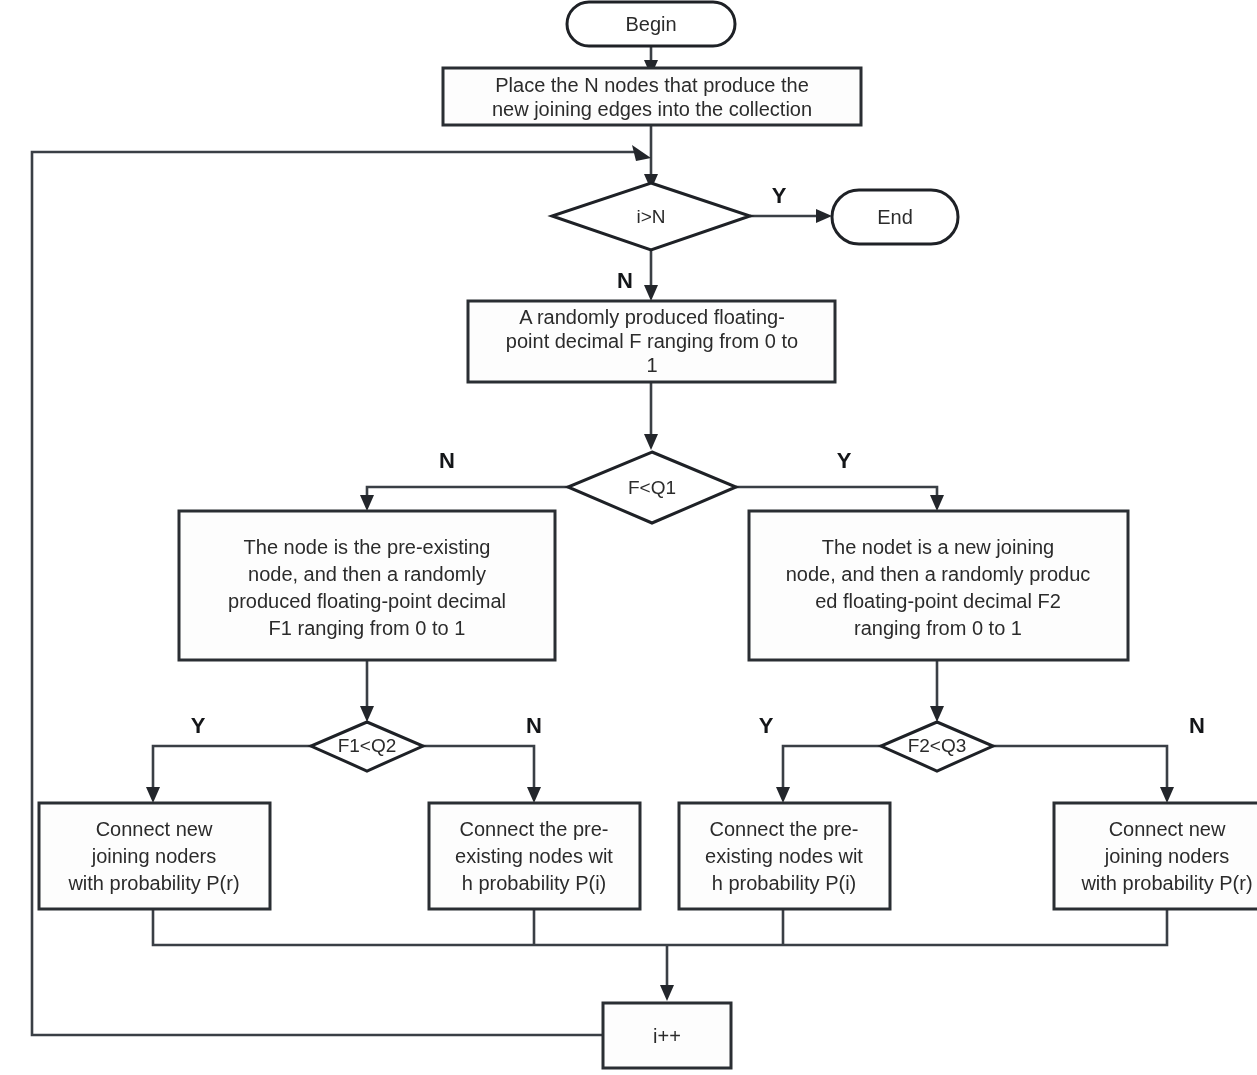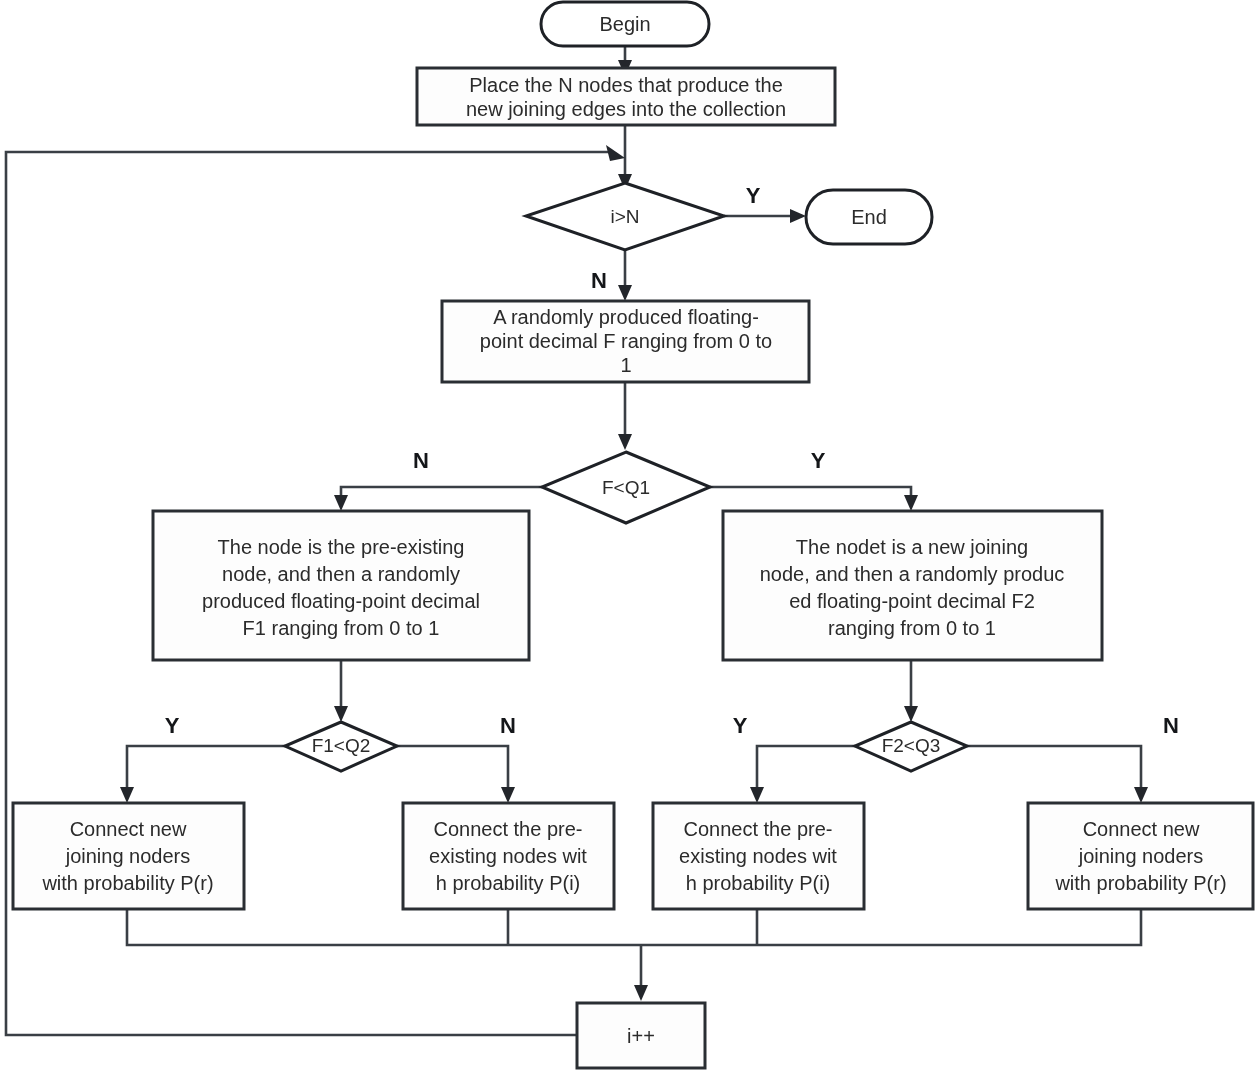--- a/index.html
+++ b/index.html
@@ -11,20 +11,21 @@
   body {
     width: 1257px;
     height: 1075px;
     font-family: "Liberation Sans", sans-serif;
     overflow: hidden;
   }
   #flow-root {
     position: relative;
     width: 1089px;
     height: 1075px;
+    margin-left: 26px;
   }
   svg#flow-svg {
     display: block;
     width: 1257px;
     height: 1075px;
   }
   .node-shape {
     fill: #fdfdfd;
     stroke: #2a2e33;
     stroke-width: 3;

